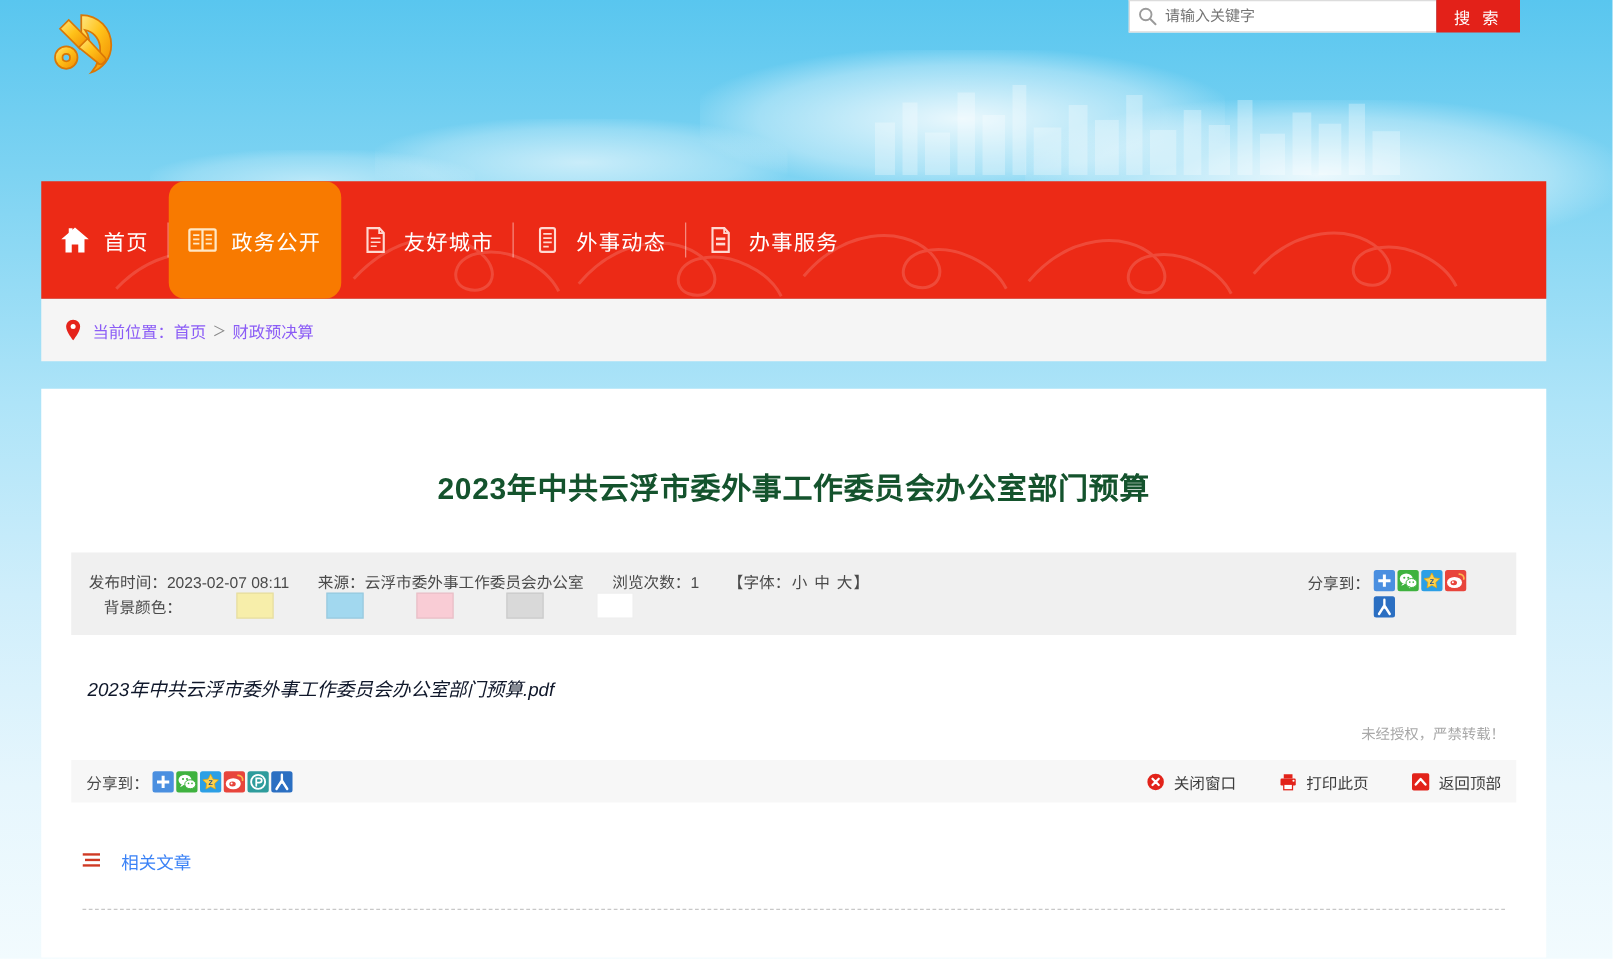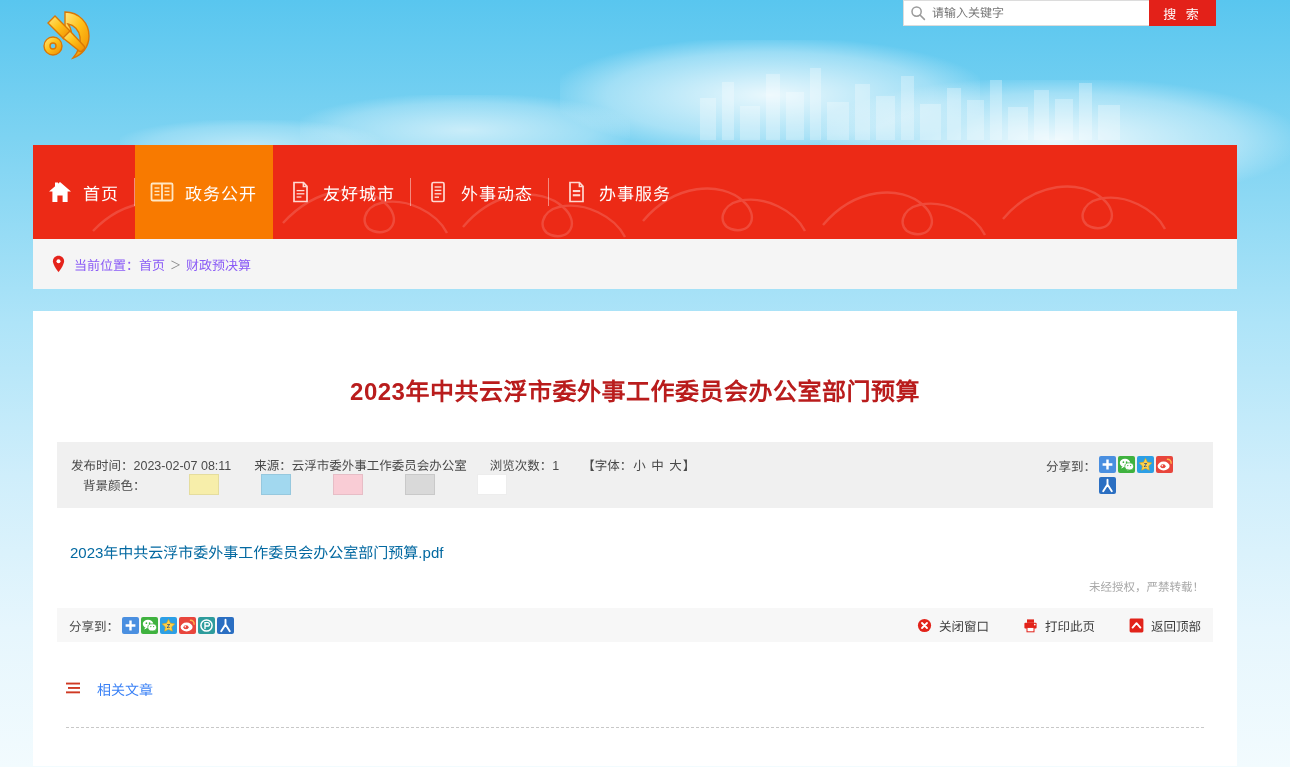--- a/index.html
+++ b/index.html
@@ -78,21 +78,21 @@
     position: relative; height: 94px; background: #ec2a16;
     display: flex; align-items: center; overflow: hidden;
   }
   .nav-waves {
     position: absolute; inset: 0; pointer-events: none; opacity: .28;
   }
   .nav-item {
     position: relative; height: 94px; display: flex; align-items: center;
     padding: 0 16px 0 14px; cursor: pointer; z-index: 2;
   }
-  .nav-item.active { background: #f87a00; }
+  .nav-item.active { background: #f87a00; border-radius: 13px; }
   .nav-icon { width: 26px; height: 26px; flex: 0 0 26px; margin-right: 10px; }
   .nav-label {
     color: #ffffff; font-size: 17px; letter-spacing: 1px; white-space: nowrap;
   }
   .nav-sep {
     position: absolute; right: 0; top: 33px; width: 1px; height: 28px;
     background: rgba(255,255,255,.45); z-index: 3;
   }
 
   
@@ -102,21 +102,21 @@
   }
   .pin-icon { width: 13px; height: 18px; flex: 0 0 13px; margin-right: 9px; }
   .crumb-text { font-size: 13px; color: #8b5cf6; }
 
   
   .content-card {
     margin-top: 22px; background: #fff; min-height: 440px;
     padding: 0 0 0 0; position: relative;
   }
   .article-title {
-    text-align: center; color: #b91c1c; font-size: 24px; font-weight: bold;
+    text-align: center; color: #14532d; font-size: 24px; font-weight: bold;
     padding: 64px 70px 0 70px; line-height: 34px; letter-spacing: .5px;
   }
 
   
   .meta-bar {
     margin: 33px 24px 0 24px; background: #f0f0f0; min-height: 60px;
     display: flex; align-items: flex-start; padding: 13px 30px 10px 14px;
     font-size: 12.5px; color: #4a4a4a;
   }
   .meta-left { display: flex; align-items: center; flex-wrap: wrap; flex: 1; }
@@ -141,21 +141,21 @@
     width: 17px; height: 17px; margin: 0 2px 4px 0; border-radius: 2px;
     display: inline-flex; align-items: center; justify-content: center;
     cursor: pointer; flex: 0 0 17px; position: relative; overflow: hidden;
   }
   .sicon svg { display: block; }
 
   
   .attach {
     padding: 33px 0 0 37px; font-size: 15px; color: #333; line-height: 24px;
   }
-  .attach a { color: #0369a1; text-decoration: none; cursor: pointer; }
+  .attach a { color: #0f172a; text-decoration: none; cursor: pointer; font-style: italic; }
   .notice {
     text-align: right; padding: 13px 33px 0 0; font-size: 11.5px; color: #a8a8a8;
   }
 
   
   .bottom-bar {
     margin: 14px 24px 0 24px; background: #f7f7f7; height: 34px;
     display: flex; align-items: center; padding: 0 12px;
   }
   .bottom-share { display: flex; align-items: center; font-size: 12.5px; color: #4a4a4a; }

